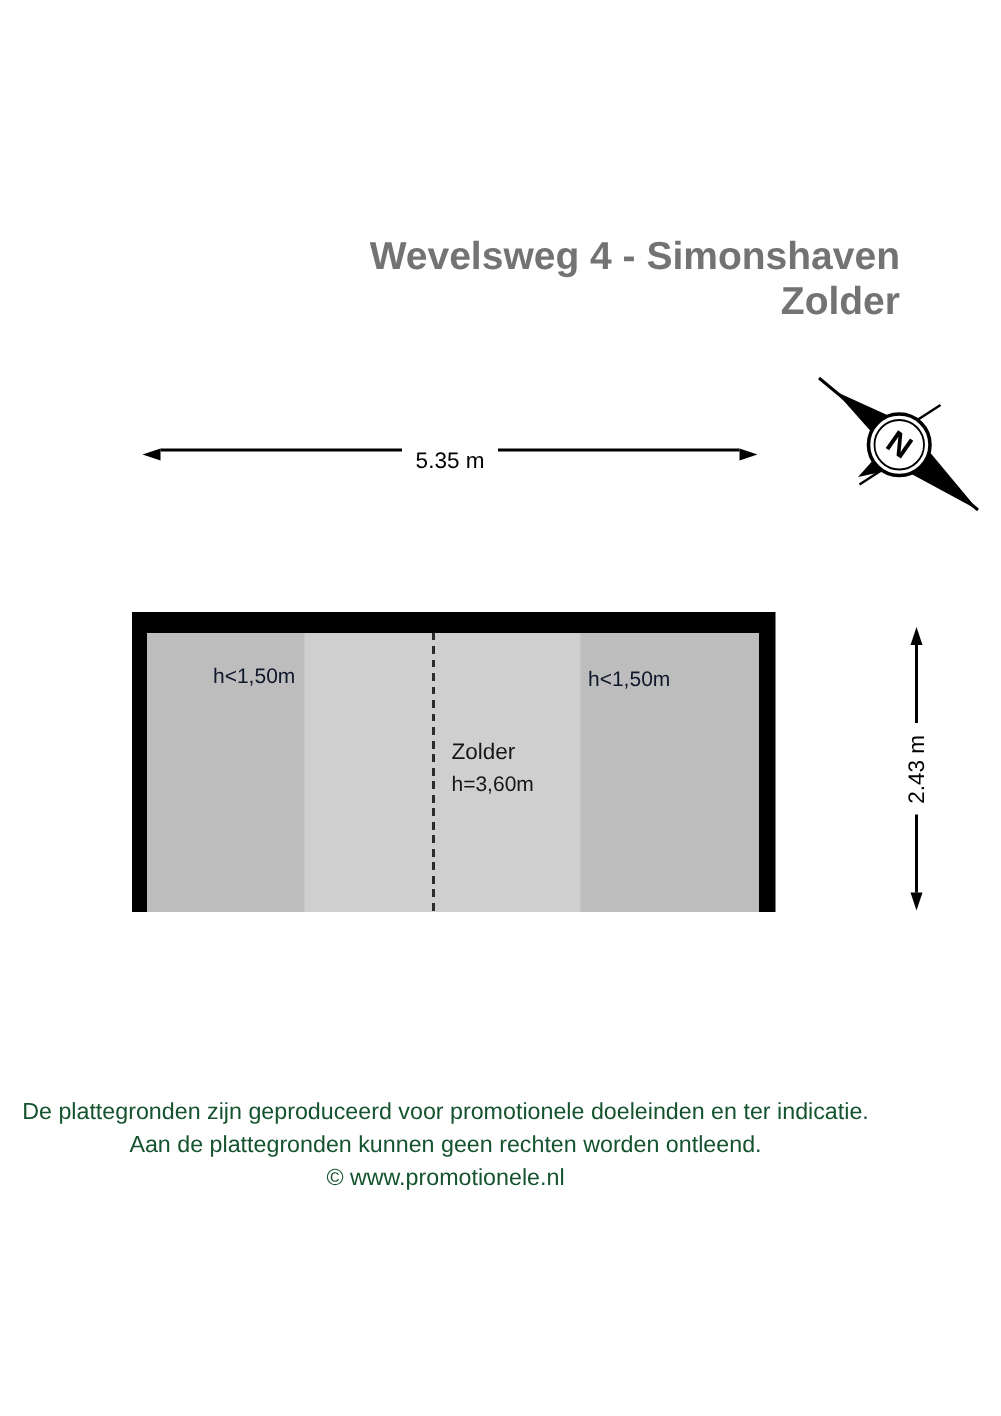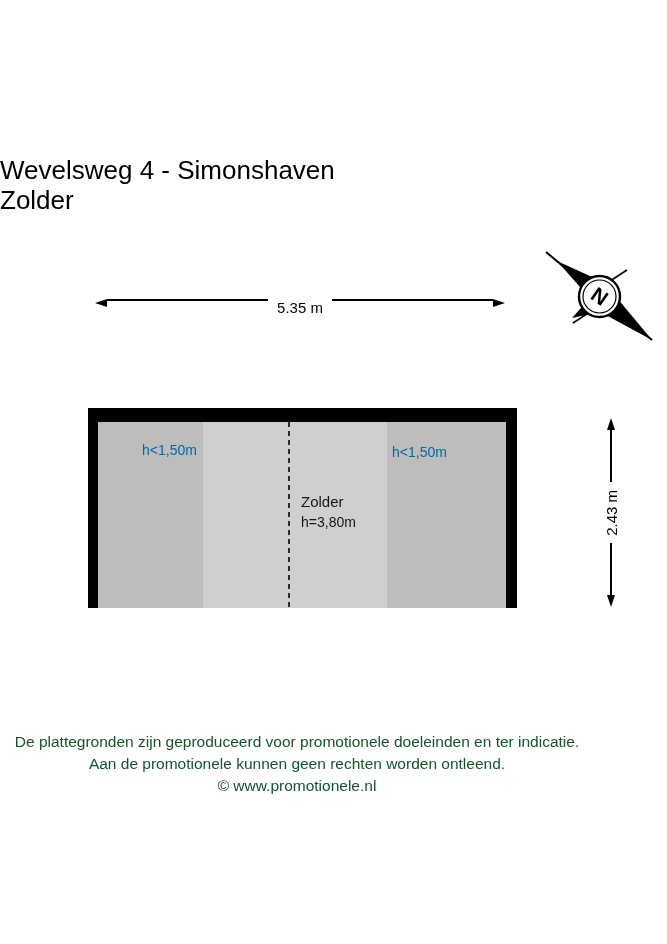--- a/index.html
+++ b/index.html
@@ -2,22 +2,22 @@
 <html><head>
 <meta charset="utf-8">
 <style>
   html,body { margin:0; padding:0; background:#fff; }
   .canvas {
     position:relative; width:667px; height:944px; background:#ffffff;
     font-family:"Liberation Sans", sans-serif; color:#000; overflow:hidden;
   }
 
   
-  .title { position:absolute; left:0; top:155px; width:600px; text-align:left;
-           font-weight:normal; font-size:26px; line-height:30px; color:#000000; }
+  .title { position:absolute; left:0; top:155px; width:600px; text-align:right;
+           font-weight:bold; font-size:26px; line-height:30px; color:#737373; }
 
   
   .dim-h { position:absolute; left:95px; top:299px; width:410px; height:15px;
            display:flex; align-items:flex-start; }
   .dim-line-h { flex:1; height:1.5px; background:#000; }
   .dim-label { font-size:15px; color:#000; margin:0 9px; white-space:nowrap; }
 
   
   .dim-v { position:absolute; left:603px; top:418px; width:16px; height:189px;
            display:flex; flex-direction:column; align-items:center; }
@@ -32,21 +32,21 @@
   .arr-up    { border-left:4px solid transparent; border-right:4px solid transparent; border-bottom:12px solid #000; }
   .arr-down  { border-left:4px solid transparent; border-right:4px solid transparent; border-top:12px solid #000; }
 
   
   .plan { position:absolute; left:88px; top:408px; width:429px; height:200px; background:#000; }
   .floor { position:absolute; left:10px; top:14px; right:11px; bottom:0; background:#cfcfcf; }
   .zone-left  { position:absolute; left:0; top:0; bottom:0; width:105px; background:#bdbdbd; }
   .zone-right { position:absolute; right:0; top:0; bottom:0; width:119px; background:#bdbdbd; }
   .ridge { position:absolute; left:190px; top:0; bottom:0; width:2px;
            background:repeating-linear-gradient(to bottom, #2b2b2b 0 5px, transparent 5px 9px); }
-  .lbl { position:absolute; font-size:14px; color:#0369a1; white-space:nowrap; }
+  .lbl { position:absolute; font-size:14px; color:#0f172a; white-space:nowrap; }
   .lbl-left  { left:44px; top:20px; }
   .lbl-right { left:294px; top:22px; }
   .room { position:absolute; left:203px; top:71px; }
   .room-name { font-size:15px; color:#161616; }
   .room-h { font-size:14px; color:#161616; margin-top:4px; }
 
   
   .compass { position:absolute; left:537px; top:243px; width:122px; height:103px; }
 
   
@@ -85,32 +85,32 @@
 
   <div class="plan">
     <div class="floor">
       <div class="zone-left"></div>
       <div class="zone-right"></div>
       <div class="ridge"></div>
       <div class="lbl lbl-left">h&lt;1,50m</div>
       <div class="lbl lbl-right">h&lt;1,50m</div>
       <div class="room">
         <div class="room-name">Zolder</div>
-        <div class="room-h">h=3,80m</div>
+        <div class="room-h">h=3,60m</div>
       </div>
     </div>
   </div>
 
   <div class="dim-v">
     <span class="arr arr-up"></span>
     <span class="dim-line-v"></span>
     <span class="dim-label-v">2.43 m</span>
     <span class="dim-line-v"></span>
     <span class="arr arr-down"></span>
   </div>
 
   <div class="footer">
     <div>De plattegronden zijn geproduceerd voor promotionele doeleinden en ter indicatie.</div>
-    <div>Aan de promotionele kunnen geen rechten worden ontleend.</div>
+    <div>Aan de plattegronden kunnen geen rechten worden ontleend.</div>
     <div>© www.promotionele.nl</div>
   </div>
 
 </div>
 
 </body></html>

